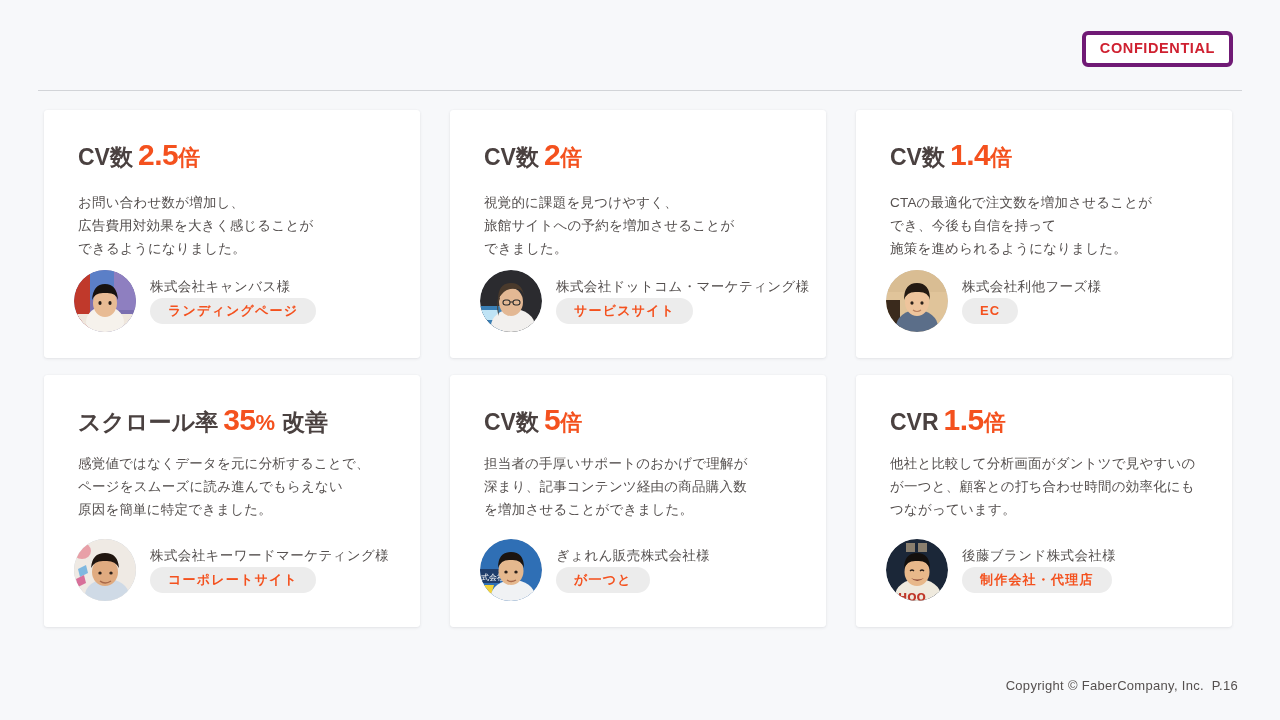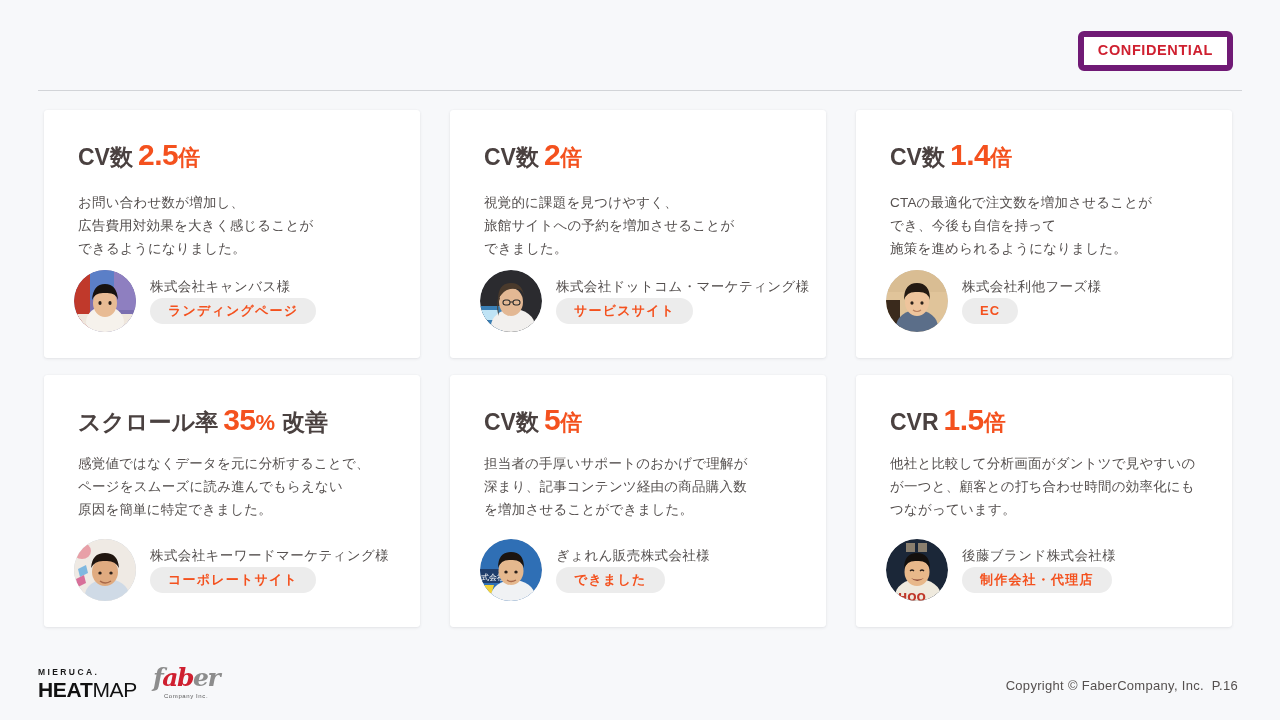--- a/index.html
+++ b/index.html
@@ -32,21 +32,21 @@
     font-weight: 700;
     color: #4a4140;
     letter-spacing: 0.5px;
     white-space: nowrap;
   }
 
   .confidential-badge {
     position: absolute;
     right: 47px;
     top: 31px;
-    border: 6px solid #701a75;
+    border: 4px solid #701a75;
     border-radius: 6px;
     color: #cf2030;
     font-size: 14.5px;
     font-weight: 700;
     letter-spacing: 0.6px;
     padding: 6px 14px 7px 14px;
     background: #ffffff;
     line-height: 1;
   }
 
@@ -421,21 +421,21 @@
             <ellipse cx="31" cy="32" rx="12.5" ry="14" fill="#e5b88e"></ellipse>
             <path d="M18 29 Q18 13 31 13 Q44 13 44 29 Q41 20 31 21 Q21 20 18 29 Z" fill="#1b1410"></path>
             <ellipse cx="26" cy="33" rx="1.7" ry="1.5" fill="#2b201a"></ellipse>
             <ellipse cx="36" cy="33" rx="1.7" ry="1.5" fill="#2b201a"></ellipse>
             <path d="M27 41 Q31 44 36 41" stroke="#a8694a" stroke-width="1.3" fill="none"></path>
           </g>
         </svg>
       </div>
       <div class="footer-text">
         <div class="company-name">ぎょれん販売株式会社様</div>
-        <div class="category-pill">できました</div>
+        <div class="category-pill">が一つと</div>
       </div>
     </div>
   </div>
 
   <div class="testimonial-card">
     <div class="card-heading">
       <span class="metric-label">CVR</span><span class="metric-value">1.5</span><span class="metric-unit">倍</span><span class="metric-suffix"></span>
     </div>
     <div class="card-body">他社と比較して分析画面がダントツで見やすいの
 が一つと、顧客との打ち合わせ時間の効率化にも
@@ -465,24 +465,14 @@
       <div class="footer-text">
         <div class="company-name">後藤ブランド株式会社様</div>
         <div class="category-pill">制作会社・代理店</div>
       </div>
     </div>
   </div>
 
 </div>
 
 <div class="slide-footer">
-  <div class="logo-block">
-    <div class="mieruca-logo">
-      <div class="mieruca-top">MIERUCA.</div>
-      <div class="mieruca-bottom"><span class="heat">HEAT</span><span class="map">MAP</span></div>
-    </div>
-    <div class="faber-logo">
-      <div class="faber-mark"><span>f</span><span class="accent">ab</span><span>er</span></div>
-      <div class="faber-sub">Company Inc.</div>
-    </div>
-  </div>
   <div class="copyright">Copyright © FaberCompany, Inc.  P.16</div>
 </div>
 
 </body></html>

